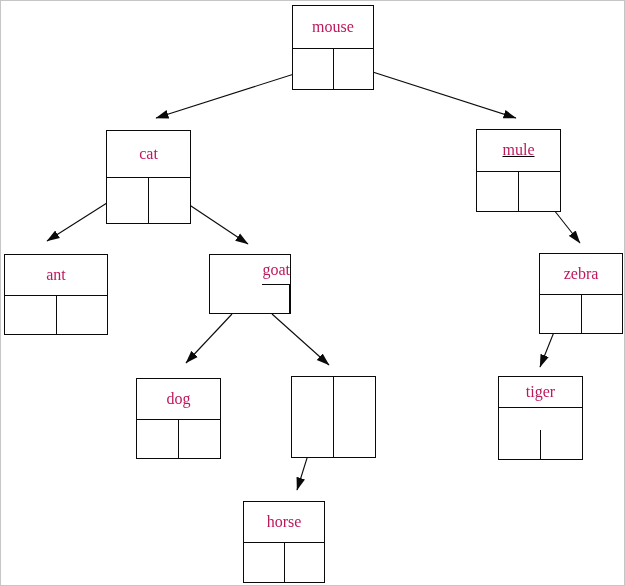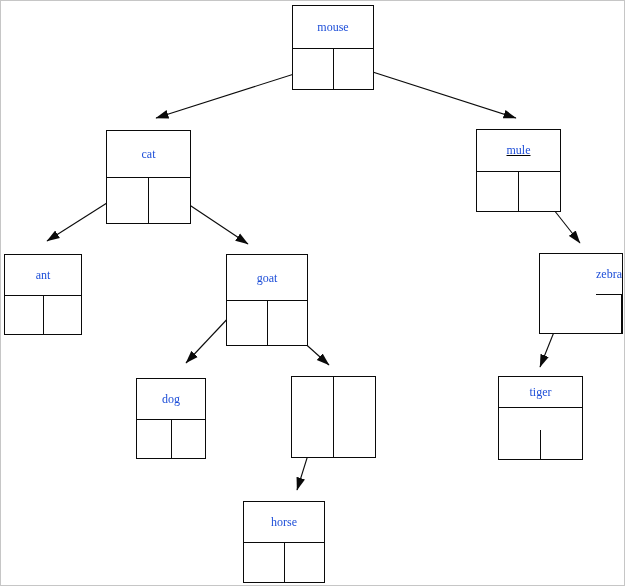--- a/index.html
+++ b/index.html
@@ -30,22 +30,22 @@
     border: 1.4px solid #0a0a0a;
     background: #ffffff;
     display: flex;
     flex-direction: column;
   }
   .node-label {
     flex: 1.04;
     display: flex;
     align-items: center;
     justify-content: center;
-    font-size: 12px;
-    color: #1d4ed8;
+    font-size: 16px;
+    color: #be185d;
     border-bottom: 1.4px solid #0a0a0a;
     line-height: 1;
     user-select: none;
   }
   .node-cells {
     flex: 1;
     display: flex;
   }
   .cell-left {
     flex: 1;
@@ -90,42 +90,42 @@
           <div class="cell-right"></div>
         </div>
       </div>
       <div class="node" style="left: 475px; top: 128px; width: 85px; height: 83px; text-decoration: underline;">
         <div class="node-label">mule</div>
         <div class="node-cells">
           <div class="cell-left"></div>
           <div class="cell-right"></div>
         </div>
       </div>
-      <div class="node" style="left: 3px; top: 253px; width: 78px; height: 81px;">
+      <div class="node" style="left: 3px; top: 253px; width: 104px; height: 81px;">
         <div class="node-label">ant</div>
         <div class="node-cells">
           <div class="cell-left"></div>
           <div class="cell-right"></div>
         </div>
       </div>
-      <div class="node" style="left: 225px; top: 253px; width: 82px; height: 92px;">
+      <div class="node" style="left: 208px; top: 253px; width: 82px; height: 60px; align-items: flex-end;">
         <div class="node-label">goat</div>
         <div class="node-cells">
           <div class="cell-left"></div>
           <div class="cell-right"></div>
         </div>
       </div>
-      <div class="node" style="left: 538px; top: 252px; width: 84px; height: 81px; align-items: flex-end;">
+      <div class="node" style="left: 538px; top: 252px; width: 84px; height: 81px;">
         <div class="node-label">zebra</div>
         <div class="node-cells">
           <div class="cell-left"></div>
           <div class="cell-right"></div>
         </div>
       </div>
-      <div class="node" style="left: 135px; top: 377px; width: 70px; height: 81px;">
+      <div class="node" style="left: 135px; top: 377px; width: 85px; height: 81px;">
         <div class="node-label">dog</div>
         <div class="node-cells">
           <div class="cell-left"></div>
           <div class="cell-right"></div>
         </div>
       </div>
       <div class="node" style="left: 290px; top: 375px; width: 85px; height: 82px;">
         <div class="node-cells">
           <div class="cell-left"></div>
           <div class="cell-right"></div>

